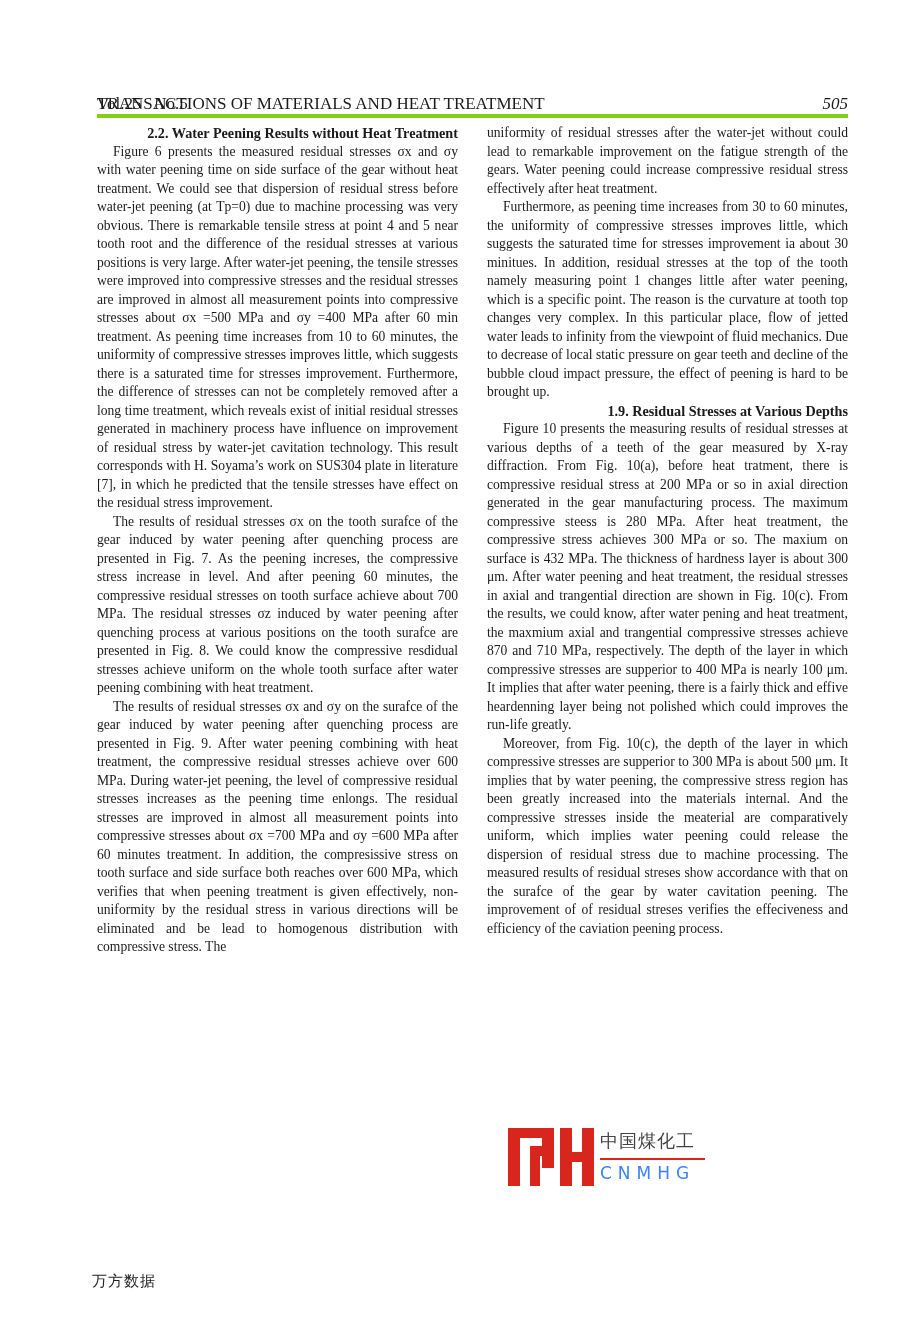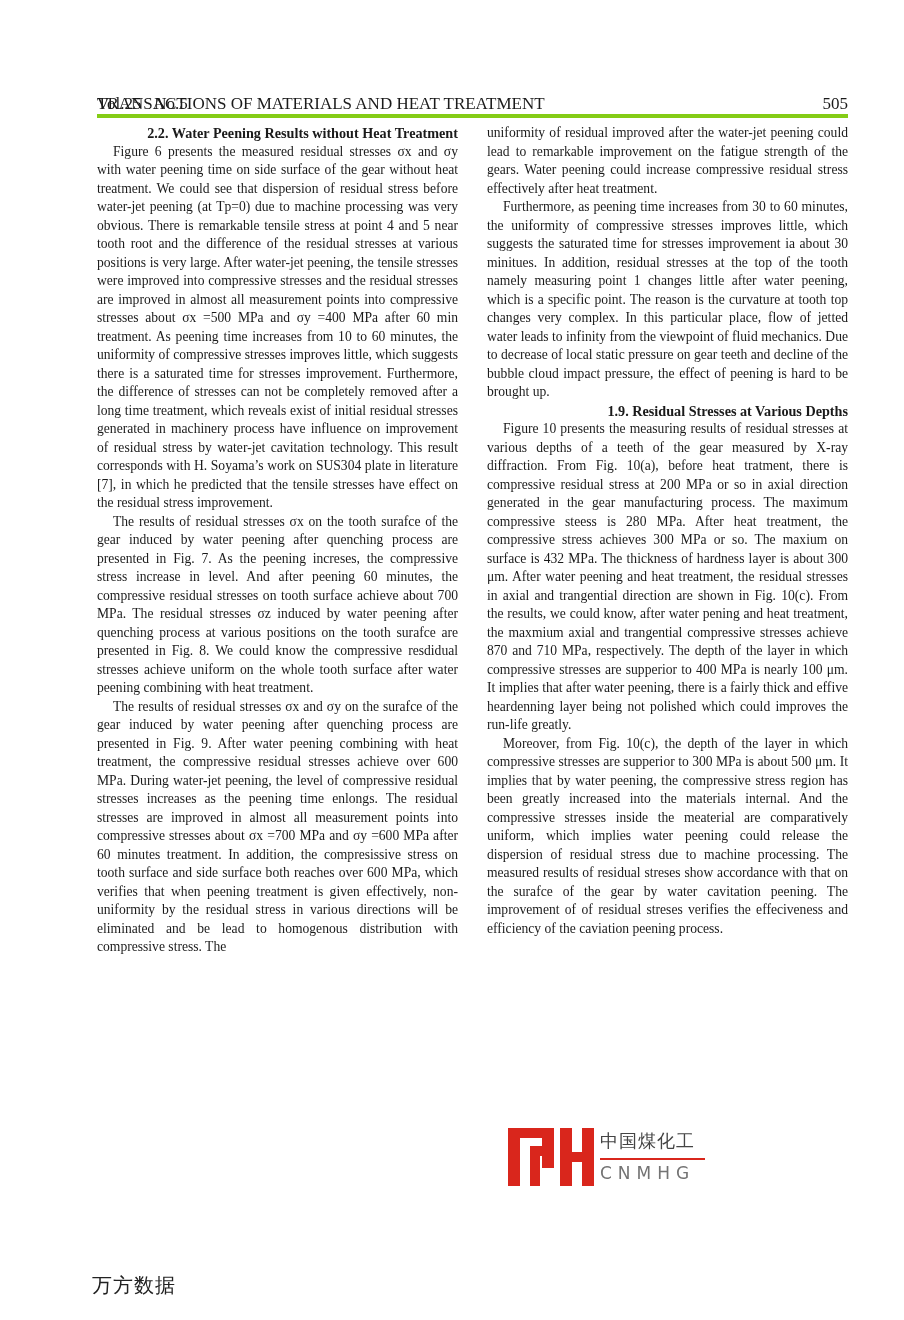--- a/index.html
+++ b/index.html
@@ -2,56 +2,56 @@
 <html><head>
 <meta charset="utf-8">
 <style>
   html, body { margin: 0; padding: 0; background: #ffffff; }
   body { width: 904px; height: 1320px; position: relative; overflow: hidden;
          font-family: "Liberation Serif", "DejaVu Serif", serif; color: #1a1a1a; }
   .running-head { position: absolute; left: 97px; top: 96px; width: 751px; height: 18px;
          border-bottom: 4px solid #84cc16; font-size: 17px; line-height: 16px; }
   .running-head .vol { position: absolute; left: 0; top: 0; }
   .running-head .journal { position: absolute; left: 0; right: 0; top: 0; text-align: left; }
-  .running-head .page { position: absolute; right: 0; top: 0; }
+  .running-head .page { position: absolute; right: 0; top: 0; font-style: italic; }
   .col { position: absolute; top: 124px; width: 361px; font-size: 13.6px; line-height: 18.5px;
          text-align: justify; hyphens: none; }
   .col-left { left: 97px; }
   .col-right { left: 487px; }
   .col p { margin: 0; text-indent: 16px; }
   .col h2 { margin: 0; font-size: 14.2px; font-weight: bold; line-height: 18.5px; text-align: right; }
   .col p.cont { text-indent: 0; }
   .logo { position: absolute; left: 508px; top: 1128px; width: 210px; height: 60px; }
   .logo .mark { position: absolute; left: 0; top: 0; width: 86px; height: 58px; }
   .logo .cn { position: absolute; left: 92px; top: 0; font-family: "DejaVu Sans", sans-serif;
          font-size: 18px; color: #444; letter-spacing: 1px; line-height: 26px; }
   .logo .rule { position: absolute; left: 92px; top: 30px; width: 105px; height: 2px; background: #d9261c; }
   .logo .en { position: absolute; left: 92px; top: 33px; font-family: "DejaVu Sans", sans-serif;
-         font-size: 17px; color: #737373; letter-spacing: 6px; line-height: 24px; }
+         font-size: 17px; color: #3b82f6; letter-spacing: 6px; line-height: 24px; }
   .watermark { position: absolute; left: 92px; top: 1272px; font-family: "DejaVu Sans", sans-serif;
-         font-size: 20px; color: #222; letter-spacing: 1px; }
+         font-size: 15px; color: #222; letter-spacing: 1px; }
 </style>
 </head>
 <body>
 
 <div class="running-head">
   <span class="vol" style="white-space:pre;">Vol.25   No.5</span>
   <span class="journal">TRANSACTIONS OF MATERIALS AND HEAT TREATMENT</span>
   <span class="page">505</span>
 </div>
 
 <div class="col col-left">
   <h2>2.2. Water Peening Results without Heat Treatment</h2>
   <p>Figure 6 presents the measured residual stresses σx and σy with water peening time on side surface of the gear without heat treatment. We could see that dispersion of residual stress before water-jet peening (at Tp=0) due to machine processing was very obvious. There is remarkable tensile stress at point 4 and 5 near tooth root and the difference of the residual stresses at various positions is very large. After water-jet peening, the tensile stresses were improved into compressive stresses and the residual stresses are improved in almost all measurement points into compressive stresses about σx =500 MPa and σy =400 MPa after 60 min treatment. As peening time increases from 10 to 60 minutes, the uniformity of compressive stresses improves little, which suggests there is a saturated time for stresses improvement. Furthermore, the difference of stresses can not be completely removed after a long time treatment, which reveals exist of initial residual stresses generated in machinery process have influence on improvement of residual stress by water-jet cavitation technology. This result corresponds with H. Soyama’s work on SUS304 plate in literature [7], in which he predicted that the tensile stresses have effect on the residual stress improvement.</p>
   <p>The results of residual stresses σx on the tooth surafce of the gear induced by water peening after quenching process are presented in Fig. 7. As the peening increses, the compressive stress increase in level. And after peening 60 minutes, the compressive residual stresses on tooth surface achieve about 700 MPa. The residual stresses σz induced by water peening after quenching process at various positions on the tooth surafce are presented in Fig. 8. We could know the compressive resdidual stresses achieve uniform on the whole tooth surface after water peening combining with heat treatment.</p>
   <p>The results of residual stresses σx and σy on the surafce of the gear induced by water peening after quenching process are presented in Fig. 9. After water peening combining with heat treatment, the compressive residual stresses achieve over 600 MPa. During water-jet peening, the level of compressive residual stresses increases as the peening time enlongs. The residual stresses are improved in almost all measurement points into compressive stresses about σx =700 MPa and σy =600 MPa after 60 minutes treatment. In addition, the compresissive stress on tooth surface and side surface both reaches over 600 MPa, which verifies that when peening treatment is given effectively, non-uniformity by the residual stress in various directions will be eliminated and be lead to homogenous distribution with compressive stress. The</p>
 </div>
 
 <div class="col col-right">
-  <p class="cont">uniformity of residual improved after the water-jet peening could lead to remarkable improvement on the fatigue strength of the gears. Water peening could increase compressive residual stress effectively after heat treatment.</p>
+  <p class="cont">uniformity of residual stresses after the water-jet without could lead to remarkable improvement on the fatigue strength of the gears. Water peening could increase compressive residual stress effectively after heat treatment.</p>
   <p>Furthermore, as peening time increases from 30 to 60 minutes, the uniformity of compressive stresses improves little, which suggests the saturated time for stresses improvement ia about 30 minitues. In addition, residual stresses at the top of the tooth namely measuring point 1 changes little after water peening, which is a specific point. The reason is the curvature at tooth top changes very complex. In this particular place, flow of jetted water leads to infinity from the viewpoint of fluid mechanics. Due to decrease of local static pressure on gear teeth and decline of the bubble cloud impact pressure, the effect of peening is hard to be brought up.</p>
   <h2>1.9. Residual Stresses at Various Depths</h2>
   <p>Figure 10 presents the measuring results of residual stresses at various depths of a teeth of the gear measured by X-ray diffraction. From Fig. 10(a), before heat tratment, there is compressive residual stress at 200 MPa or so in axial direction generated in the gear manufacturing process. The maximum compressive steess is 280 MPa. After heat treatment, the compressive stress achieves 300 MPa or so. The maxium on surface is 432 MPa. The thickness of hardness layer is about 300 μm. After water peening and heat treatment, the residual stresses in axial and trangential direction are shown in Fig. 10(c). From the results, we could know, after water pening and heat treatment, the maxmium axial and trangential compressive stresses achieve 870 and 710 MPa, respectively. The depth of the layer in which compressive stresses are supperior to 400 MPa is nearly 100 μm.  It implies that after water peening, there is a fairly thick and effive heardenning layer being not polished which could improves the run-life greatly.</p>
   <p>Moreover, from Fig. 10(c), the depth of the layer in which compressive stresses are supperior to 300 MPa is about 500 μm. It implies that by water peening, the compressive stress region has been greatly increased into the materials internal. And the compressive stresses inside the meaterial are comparatively uniform, which implies water peening could release the dispersion of residual stress due to machine processing. The measured results of residual streses show accordance with that on the surafce of the gear by water cavitation peening. The improvement of of residual streses verifies the effeciveness and efficiency of the caviation peening process.</p>
 </div>
 
 <div class="logo">
   <svg class="mark" viewBox="0 0 86 58">
     <g fill="#d9261c">
       <rect x="0" y="0" width="12" height="58"></rect>

